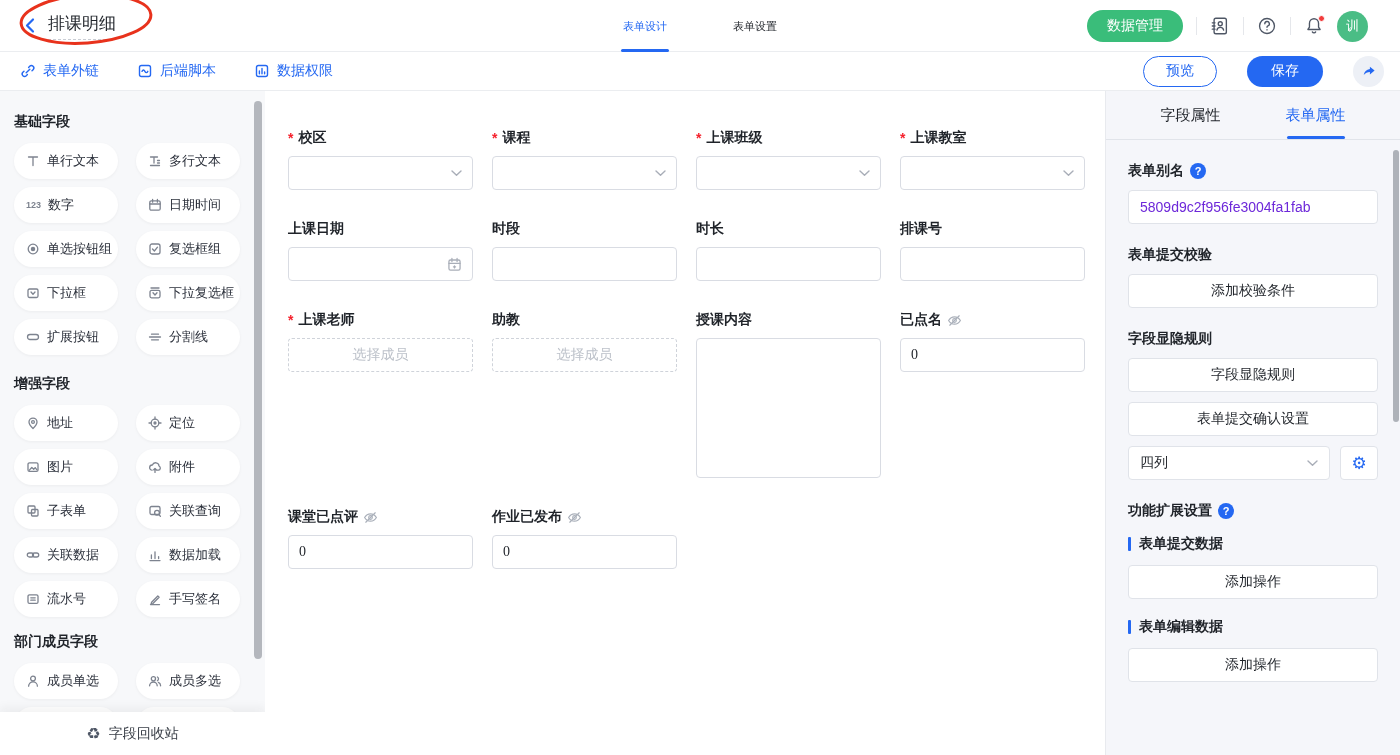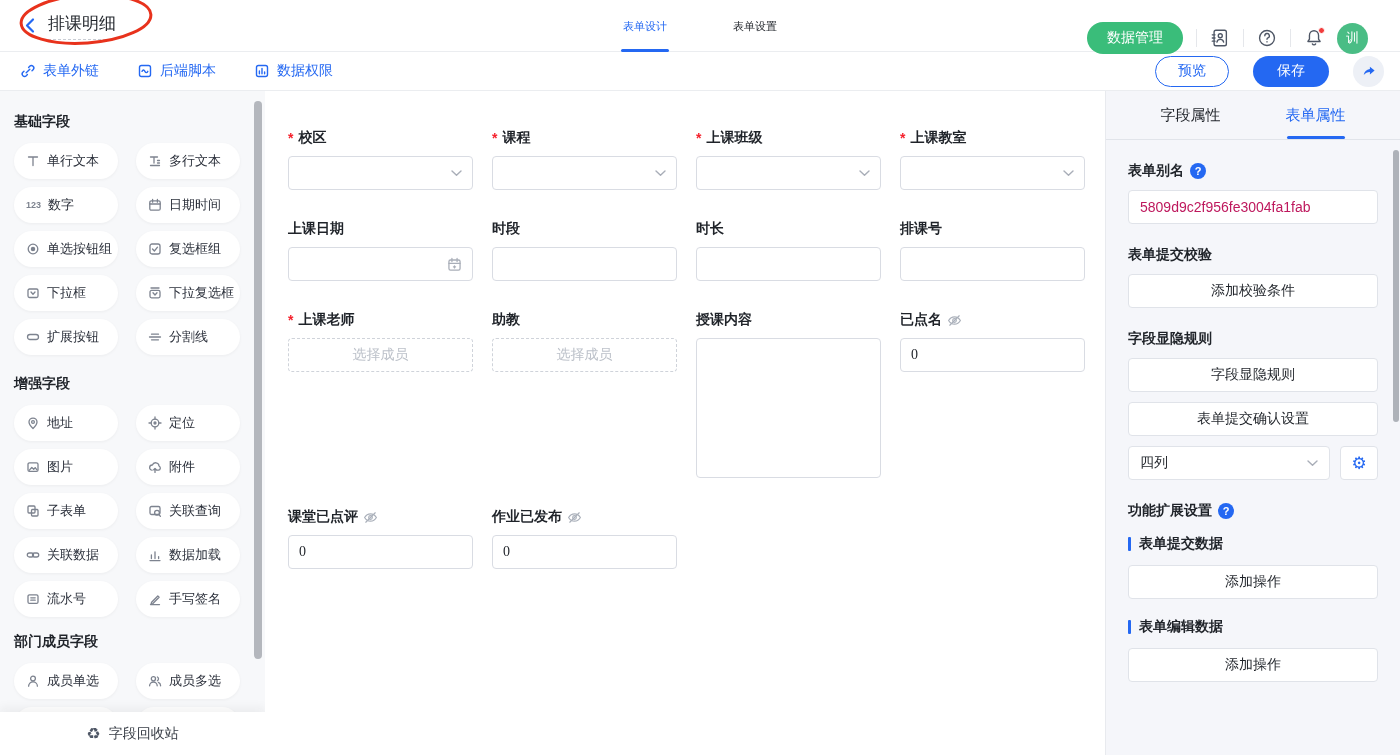--- a/index.html
+++ b/index.html
@@ -15,37 +15,37 @@
   .annot { position:absolute; left:-14px; top:-24px; pointer-events:none; }
 
   .main-tabs { position:absolute; left:50%; transform:translateX(-50%); top:0; height:52px;
     display:flex; gap:62px; }
   .main-tab { height:100%; display:flex; align-items:center; font-size:11px; color:#1f2329;
     position:relative; cursor:pointer; padding:0 2px; }
   .main-tab.active { color:#2468f2; }
   .main-tab.active::after { content:""; position:absolute; left:0; right:0; bottom:0;
     height:3px; background:#2468f2; border-radius:2px; }
 
-  .top-right { position:absolute; right:32px; top:12px; height:52px; display:flex;
+  .top-right { position:absolute; right:32px; top:0; height:52px; display:flex;
     align-items:center; gap:13px; }
   .pill-green { height:32px; padding:0 20px; border-radius:16px; background:#3abd7a;
     color:#fff; font-size:14px; display:flex; align-items:center; border:none; cursor:pointer; }
   .vdiv { width:1px; height:18px; background:#e5e7eb; }
   .hicon { display:flex; align-items:center; position:relative; cursor:pointer; }
   .bell-dot { position:absolute; top:-1px; right:-1px; width:7px; height:7px;
     background:#f23c3c; border-radius:50%; border:1px solid #fff; }
   .avatar { width:31px; height:31px; border-radius:50%; background:#4abd85; color:#fff;
     font-size:13px; display:flex; align-items:center; justify-content:center; cursor:pointer; }
 
   
   .subbar { height:39px; border-bottom:1px solid #ebedf0; display:flex; align-items:center;
     padding:0 16px 0 20px; background:#fff; }
   .sub-link { display:flex; align-items:center; gap:7px; color:#2468f2; font-size:14px;
     margin-right:38px; cursor:pointer; }
-  .subbar-right { margin-left:auto; display:flex; align-items:flex-end; gap:24px; }
+  .subbar-right { margin-left:auto; display:flex; align-items:flex-end; gap:30px; }
   .btn-outline { height:31px; padding:0 22px; border-radius:16px; border:1px solid #2468f2;
     color:#2468f2; background:#fff; font-size:14px; cursor:pointer; }
   .btn-primary { height:31px; padding:0 24px; border-radius:16px; border:none;
     color:#fff; background:#2468f2; font-size:14px; cursor:pointer; }
   .share-circle { width:31px; height:31px; border-radius:50%; background:#edf0f6;
     display:flex; align-items:center; justify-content:center; cursor:pointer; }
 
   
   .content { display:flex; height:664px; }
 
@@ -88,21 +88,21 @@
     color:#1f2329; position:relative; cursor:pointer; }
   .props-tab.active { color:#2468f2; }
   .props-tab.active::after { content:""; position:absolute; bottom:0; left:50%;
     transform:translateX(-50%); width:58px; height:3px; background:#2468f2; border-radius:2px; }
   .props-div { height:1px; background:#e1e4ea; margin:0 -22px; }
   .grp-label { font-size:14px; font-weight:700; color:#1f2329; margin-top:22px;
     display:flex; align-items:center; gap:6px; }
   .help-badge { width:16px; height:16px; border-radius:50%; background:#2468f2; color:#fff;
     font-size:11px; font-weight:700; display:flex; align-items:center; justify-content:center; cursor:pointer; }
   .alias-input { width:100%; height:34px; margin-top:10px; border:1px solid #e0e3e9;
-    border-radius:4px; background:#fff; padding:0 11px; font-size:14px; color:#be185d;
+    border-radius:4px; background:#fff; padding:0 11px; font-size:14px; color:#6d28d9;
     font-family:inherit; }
   .props-btn { width:100%; height:34px; margin-top:10px; background:#fff;
     border:1px solid #e0e3e9; border-radius:4px; font-size:14px; color:#1f2329;
     display:flex; align-items:center; justify-content:center; cursor:pointer; }
   .layout-row { display:flex; gap:10px; margin-top:10px; }
   .layout-select { flex:1; height:34px; background:#fff; border:1px solid #e0e3e9;
     border-radius:4px; display:flex; align-items:center; justify-content:space-between;
     padding:0 11px; font-size:14px; cursor:pointer; }
   .gear-btn { width:38px; height:34px; background:#fff; border:1px solid #e0e3e9;
     border-radius:4px; display:flex; align-items:center; justify-content:center;

